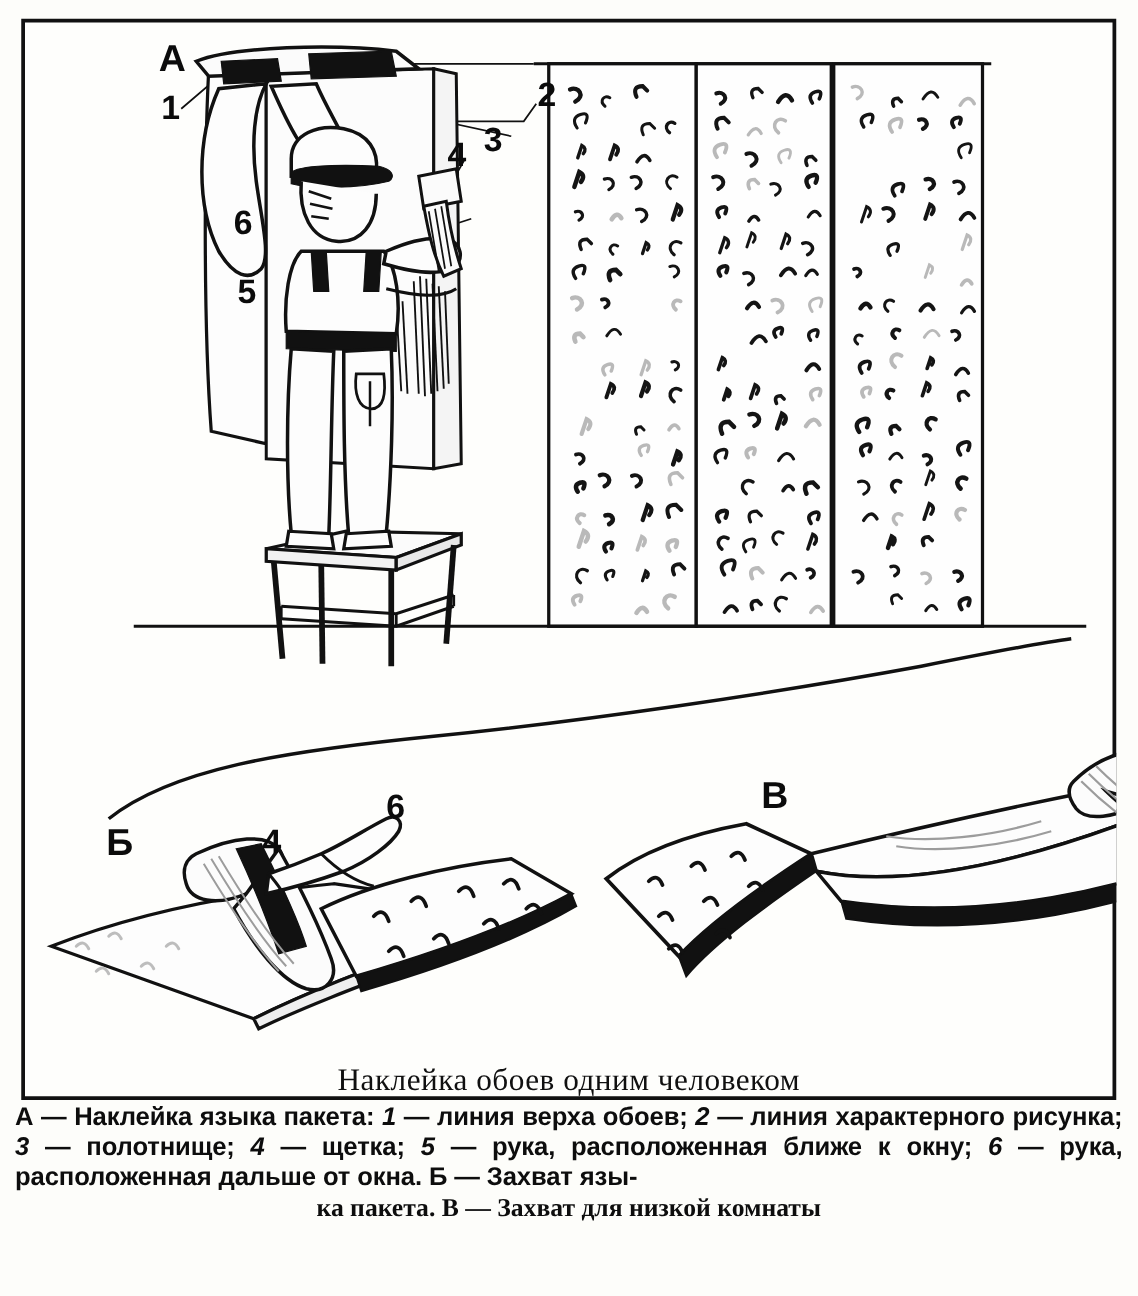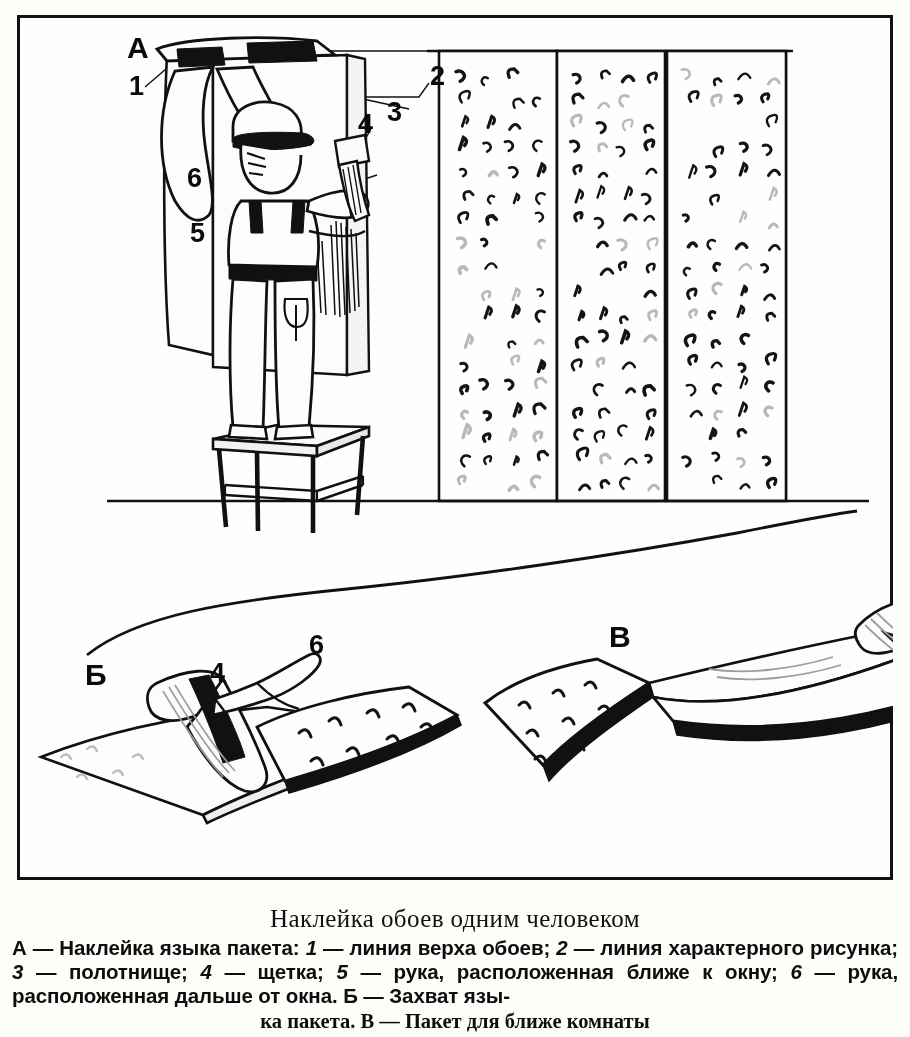--- a/index.html
+++ b/index.html
@@ -43,21 +43,21 @@
     font-weight: bold;
     line-height: 1;
     white-space: nowrap;
     user-select: none;
   }
   .lbl-num { font-size: 27px; font-family: "Liberation Sans", sans-serif; font-weight: bold; }
   .lbl-let { font-size: 30px; font-family: "Liberation Sans", sans-serif; font-weight: bold; }
   
   #caption-block {
     position: absolute;
-    left: 0px; top: 905px;
+    left: 0px; top: 851px;
     width: 910px;
   }
   #caption-title {
     text-align: center;
     font-family: "Liberation Serif", serif;
     font-size: 25px;
     color: #101010;
     letter-spacing: 0.4px;
     padding-bottom: 3px;
   }
@@ -489,16 +489,16 @@
       <div class="lbl lbl-num" style="left: 187px; top: 165px;">6</div>
       <div class="lbl lbl-num" style="left: 210px; top: 660px;">4</div>
       <div class="lbl lbl-num" style="left: 309px; top: 632px;">6</div>
     </div>
 
   <div id="caption-block">
     <div id="caption-title">Наклейка обоев одним человеком</div>
     <div id="caption-body">
       <span>А — Наклейка языка пакета: </span><span class="num">1</span><span> — линия верха обоев; </span><span class="num">2</span><span> — линия характерного рисунка; </span><span class="num">3</span><span> — полотнище; </span><span class="num">4</span><span> — щетка; </span><span class="num">5</span><span> — рука, расположенная ближе к окну; </span><span class="num">6</span><span> — рука, расположенная дальше от окна. Б — Захват язы-</span>
     </div>
-    <div id="caption-last">ка пакета. В — Пакет для ближе комнаты</div>
+    <div id="caption-last">ка пакета. В — Захват для низкой комнаты</div>
   </div>
 
 </div>
 
 </body></html>

